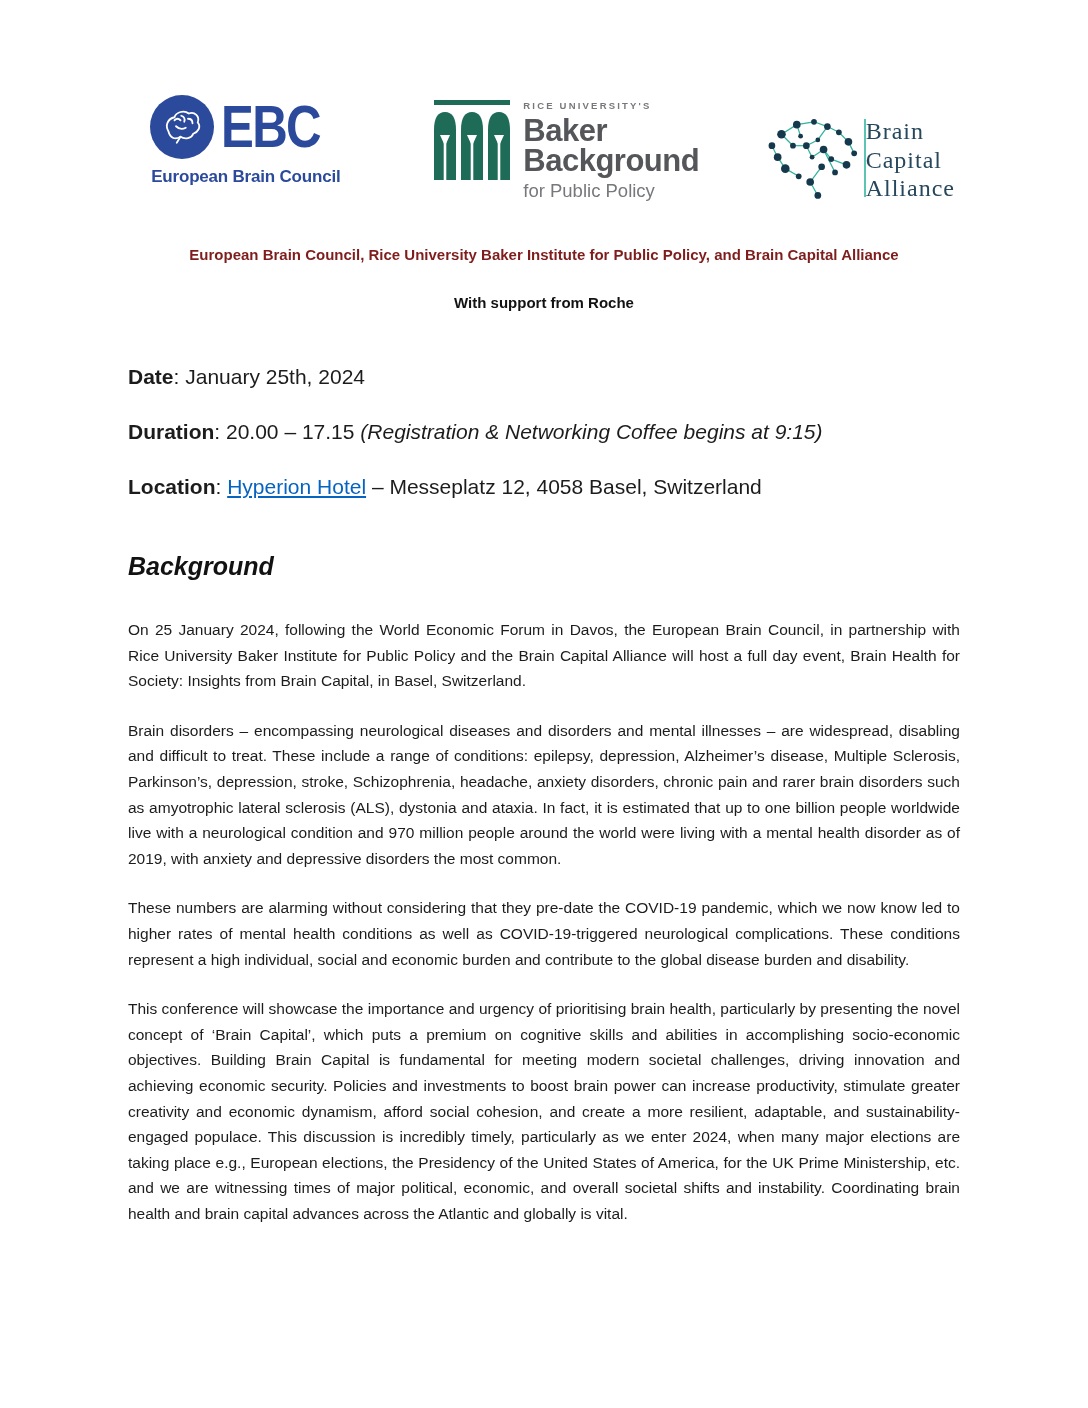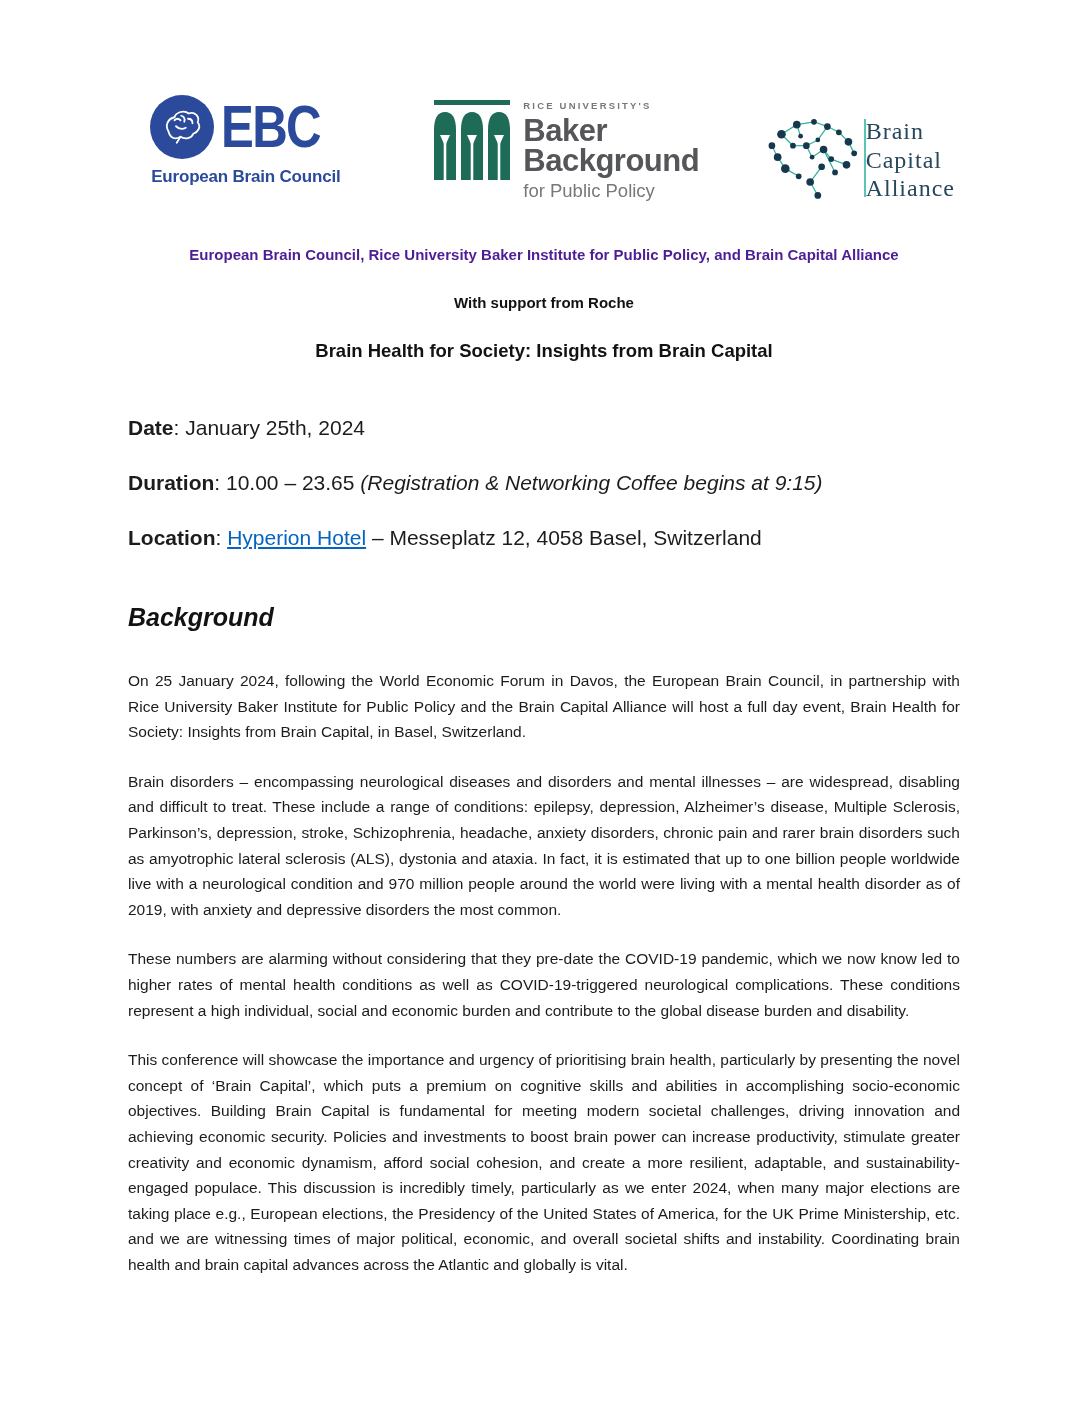--- a/index.html
+++ b/index.html
@@ -47,21 +47,21 @@
   .baker-tagline { color: #77787B; font-size: 18.5px; line-height: 22px; margin-top: 4px; }
 
   .logo-bca { display: flex; align-items: flex-start; gap: 0; margin-top: 22px; }
   .bca-divider { width: 2px; height: 78px; background: #5BC4B2; margin-top: 2px; }
   .bca-text {
     font-family: "Liberation Serif", serif;
     color: #27475C; font-size: 24px; line-height: 28.5px; letter-spacing: 1px;
   }
 
   
-  .organizers { margin-top: 37px; text-align: center; font-weight: 700; font-size: 15px; color: #4c1d95; }
+  .organizers { margin-top: 37px; text-align: center; font-weight: 700; font-size: 15px; color: #7f1d1d; }
   .support    { margin-top: 31px; text-align: center; font-weight: 700; font-size: 15px; color: #121212; }
   .event-title{ margin: 29px 0 0 0; text-align: center; font-weight: 700; font-size: 18.5px; color: #121212; }
 
   
   .details { margin-top: 54px; }
   .detail-line { font-size: 21px; margin-bottom: 31px; color: #1c1c1c; }
   .detail-line .lbl { font-weight: 700; }
   .detail-line .ital { font-style: italic; }
   .hyper-link { color: #0563C1; text-decoration: underline; cursor: pointer; }
 
@@ -182,25 +182,24 @@
         <div>Brain</div>
         <div>Capital</div>
         <div>Alliance</div>
       </div>
     </div>
 
   </header>
 
   <div class="organizers">European Brain Council, Rice University Baker Institute for Public Policy, and Brain Capital Alliance</div>
   <div class="support">With support from Roche</div>
-  <h1 class="event-title">Brain Health for Society: Insights from Brain Capital</h1>
 
   <div class="details">
     <div class="detail-line"><span class="lbl">Date</span><span>: </span><span>January 25th, 2024</span></div>
-    <div class="detail-line"><span class="lbl">Duration</span><span>: </span><span>10.00 – 23.65 </span><span class="ital">(Registration &amp; Networking Coffee begins at 9:15)</span></div>
+    <div class="detail-line"><span class="lbl">Duration</span><span>: </span><span>20.00 – 17.15 </span><span class="ital">(Registration &amp; Networking Coffee begins at 9:15)</span></div>
     <div class="detail-line"><span class="lbl">Location</span><span>: </span><a class="hyper-link">Hyperion Hotel</a><span> – Messeplatz 12, 4058 Basel, Switzerland</span></div>
   </div>
 
   <h2 class="bg-heading">Background</h2>
   <p class="body-para">On 25 January 2024, following the World Economic Forum in Davos, the European Brain Council, in partnership with Rice University Baker Institute for Public Policy and the Brain Capital Alliance will host a full day event, Brain Health for Society: Insights from Brain Capital, in Basel, Switzerland.</p>
   <p class="body-para">Brain disorders – encompassing neurological diseases and disorders and mental illnesses – are widespread, disabling and difficult to treat. These include a range of conditions: epilepsy, depression, Alzheimer’s disease, Multiple Sclerosis, Parkinson’s, depression, stroke, Schizophrenia, headache, anxiety disorders, chronic pain and rarer brain disorders such as amyotrophic lateral sclerosis (ALS), dystonia and ataxia. In fact, it is estimated that up to one billion people worldwide live with a neurological condition and 970 million people around the world were living with a mental health disorder as of 2019, with anxiety and depressive disorders the most common.</p>
   <p class="body-para">These numbers are alarming without considering that they pre-date the COVID-19 pandemic, which we now know led to higher rates of mental health conditions as well as COVID-19-triggered neurological complications. These conditions represent a high individual, social and economic burden and contribute to the global disease burden and disability.</p>
   <p class="body-para">This conference will showcase the importance and urgency of prioritising brain health, particularly by presenting the novel concept of ‘Brain Capital’, which puts a premium on cognitive skills and abilities in accomplishing socio-economic objectives. Building Brain Capital is fundamental for meeting modern societal challenges, driving innovation and achieving economic security. Policies and investments to boost brain power can increase productivity, stimulate greater creativity and economic dynamism, afford social cohesion, and create a more resilient, adaptable, and sustainability-engaged populace. This discussion is incredibly timely, particularly as we enter 2024, when many major elections are taking place e.g., European elections, the Presidency of the United States of America, for the UK Prime Ministership, etc. and we are witnessing times of major political, economic, and overall societal shifts and instability. Coordinating brain health and brain capital advances across the Atlantic and globally is vital.</p>
 
 </div>

